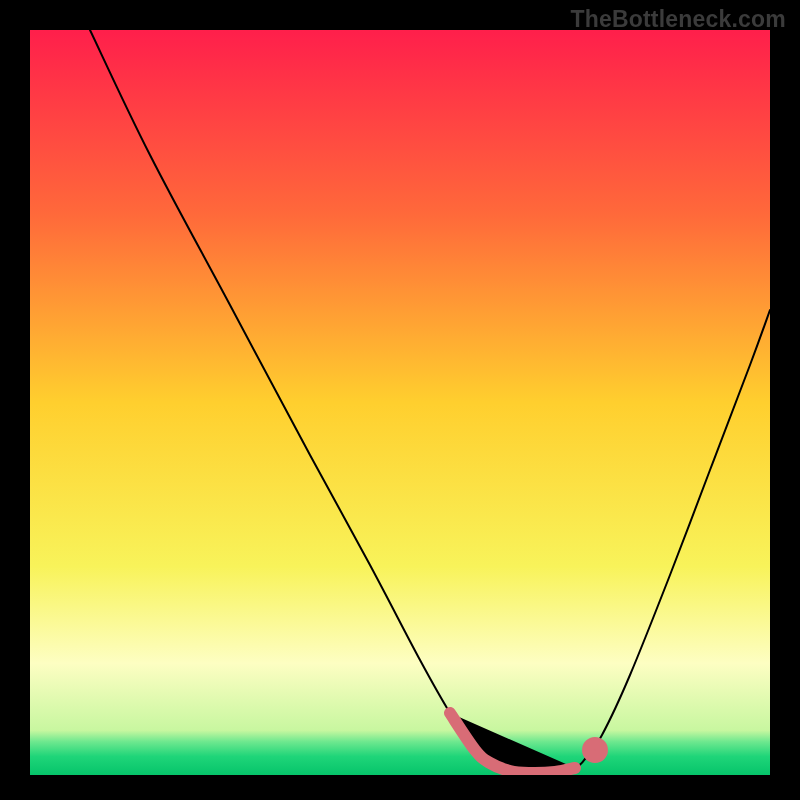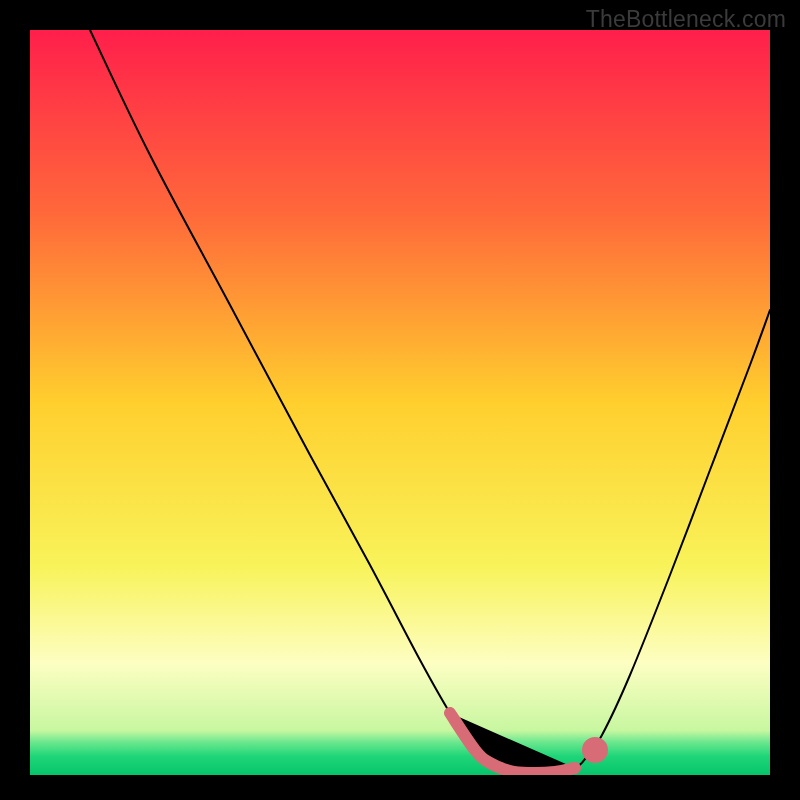--- a/index.html
+++ b/index.html
@@ -16,21 +16,21 @@
     width: 800px;
     height: 800px;
     background: #000;
   }
   .watermark {
     position: absolute;
     top: 6px;
     right: 14px;
     color: #3b3b3b;
     font-size: 23px;
-    font-weight: 400;
+    font-weight: 700;
     letter-spacing: 0.2px;
     z-index: 5;
     user-select: none;
   }
   .plot {
     position: absolute;
     left: 30px;
     top: 30px;
     width: 740px;
     height: 745px;

